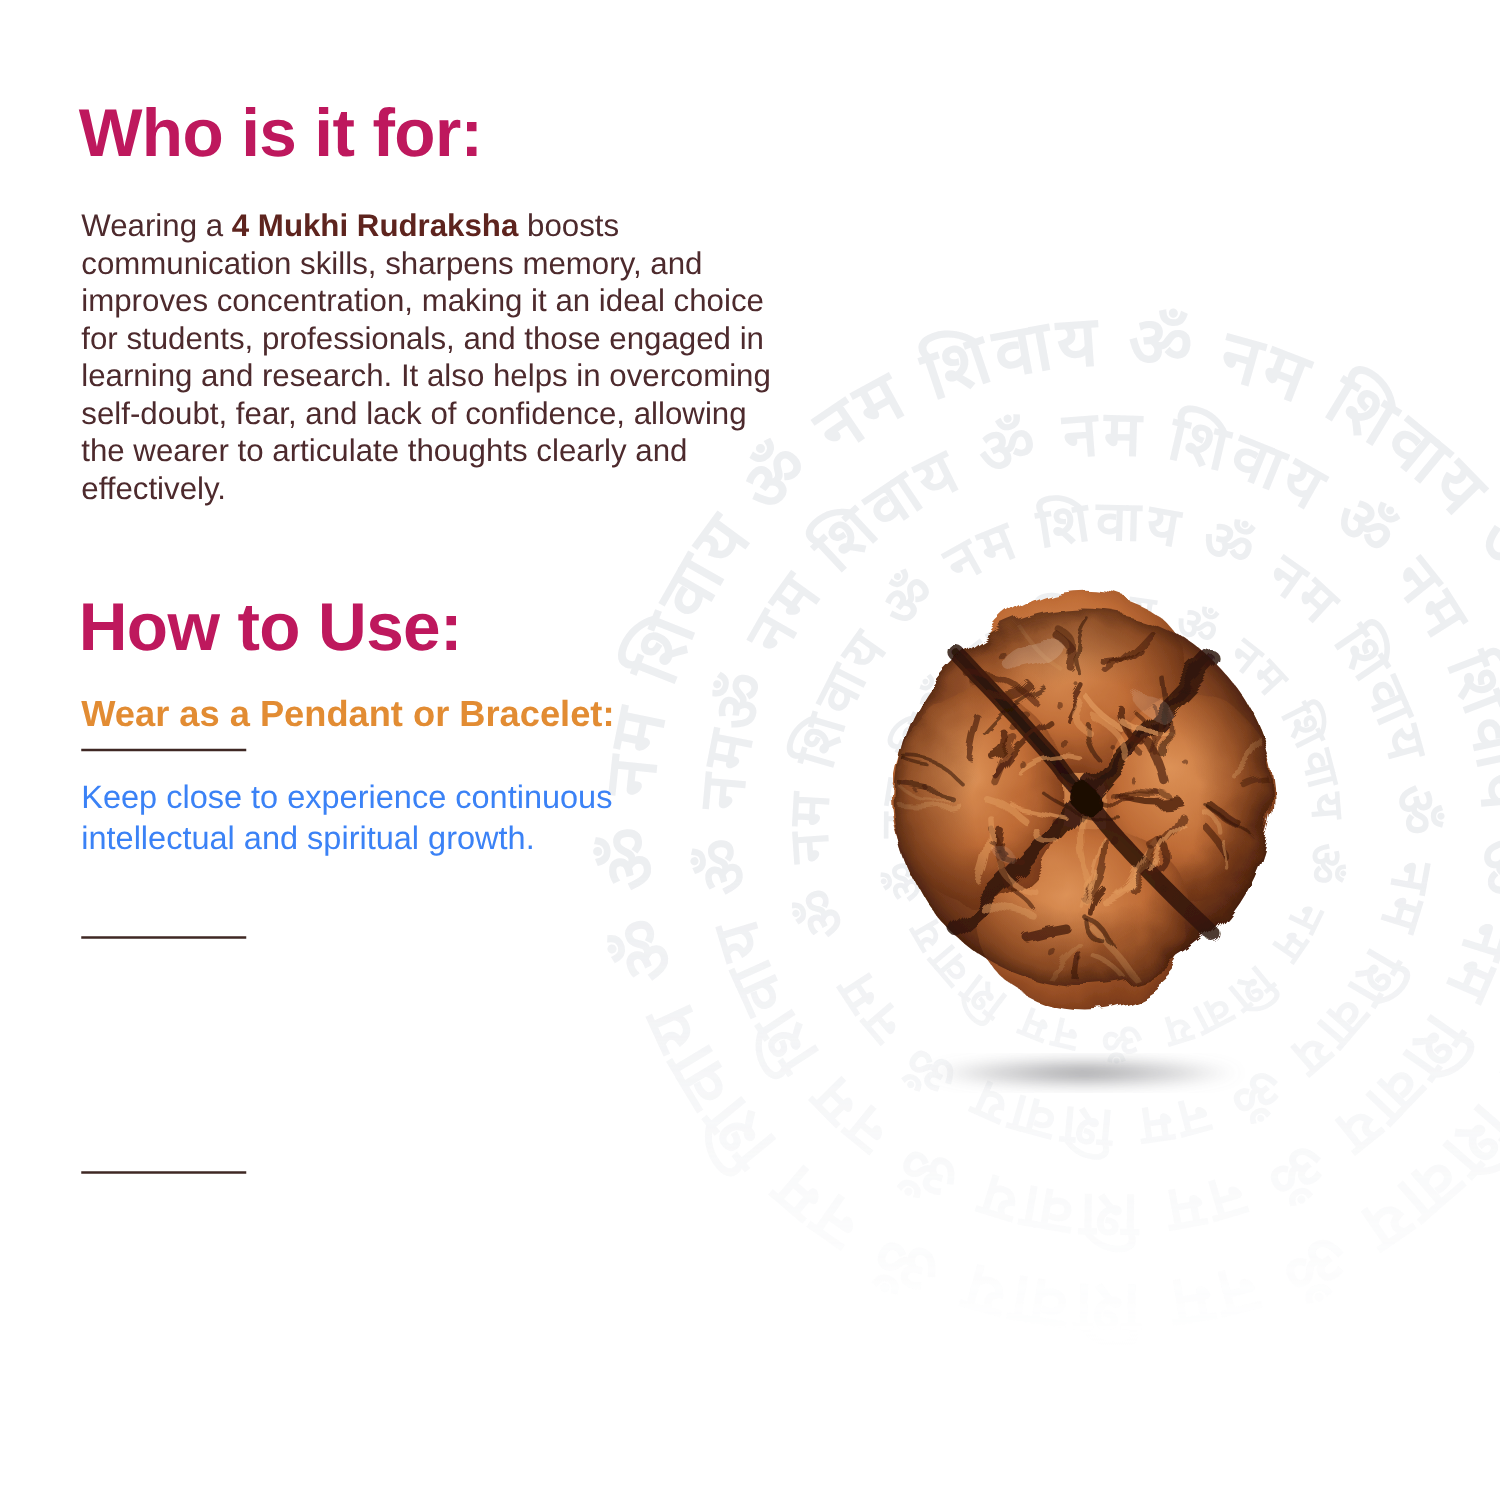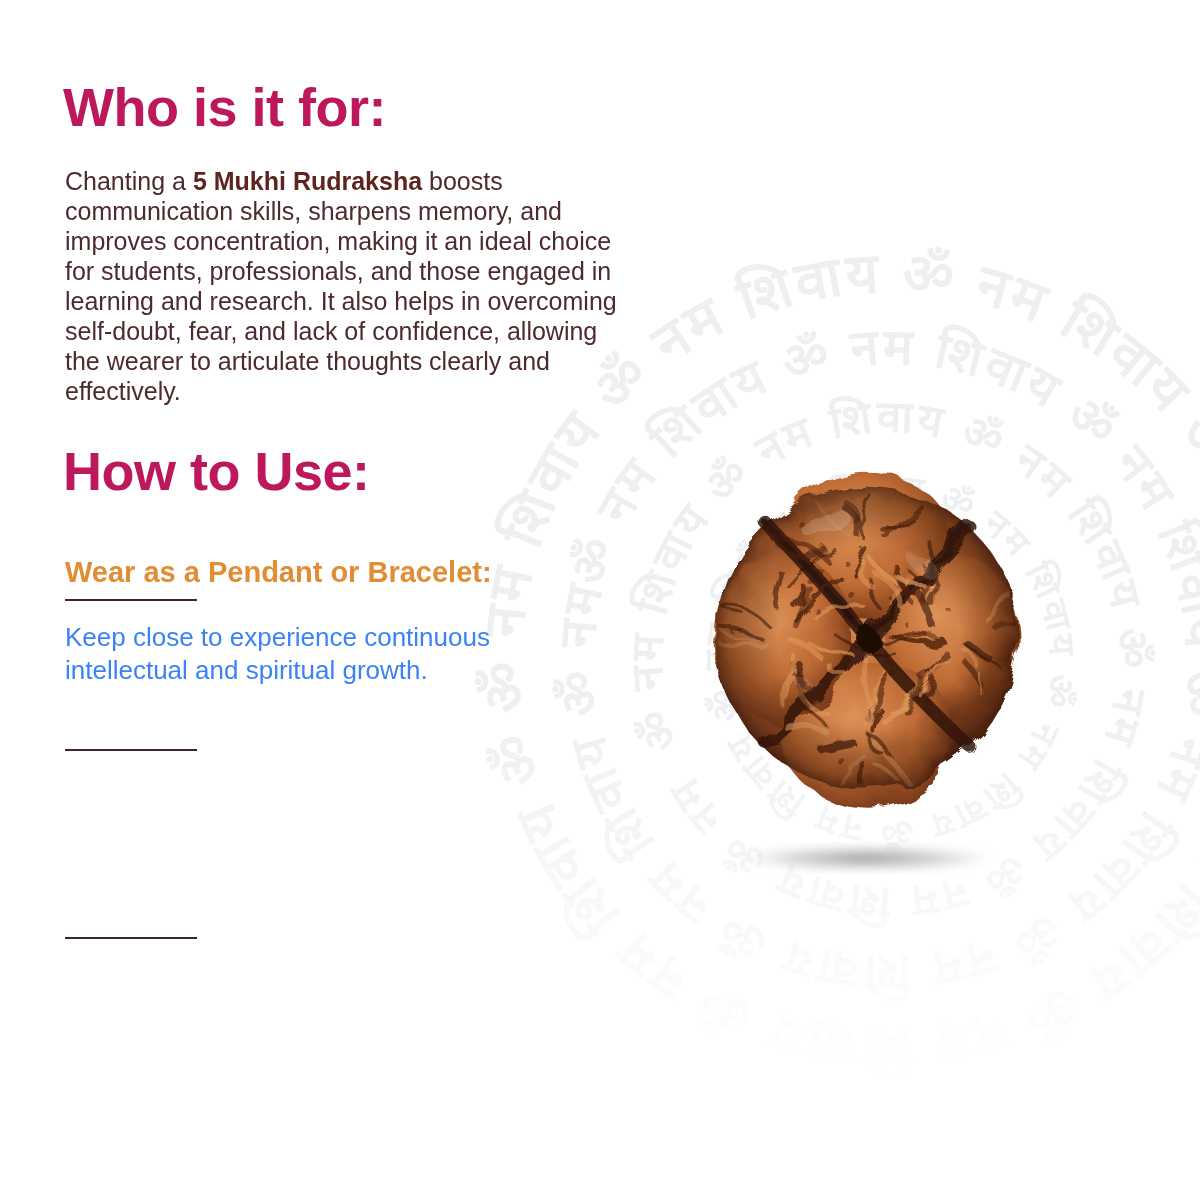--- a/index.html
+++ b/index.html
@@ -6,21 +6,21 @@
   .canvas{
     position:relative;width:1200px;height:1200px;background:#ffffff;
     overflow:hidden;font-family:"Liberation Sans","DejaVu Sans",sans-serif;
   }
   .big-title{
     position:absolute;left:63px;margin:0;
     font-size:54px;font-weight:800;letter-spacing:-0.5px;line-height:1.1;
     color:#be185d;
   }
   #title-who{top:78px;}
-  #title-how{top:442px;}
+  #title-how{top:473px;}
   .intro-para{
     position:absolute;left:65px;top:166px;width:700px;margin:0;
     font-size:25px;line-height:30px;color:#4D2A2D;white-space:pre-line;
   }
   .intro-para b{color:#5E241E;font-weight:700;}
   .usage-item{position:absolute;left:65px;width:620px;}
   #usage-0{top:554px;}
   #usage-1{top:740px;}
   #usage-2{top:928px;}
   .usage-title{
@@ -220,21 +220,21 @@
         <ellipse cx="118" cy="76" rx="26" ry="11" opacity="0.16" transform="rotate(-18 118 76)"></ellipse>
         <ellipse cx="216" cy="118" rx="16" ry="8" opacity="0.13" transform="rotate(24 216 118)"></ellipse>
         <ellipse cx="96" cy="238" rx="13" ry="6" opacity="0.10" transform="rotate(40 96 238)"></ellipse>
       </g>
     </g>
   </svg>
 
   <div class="text-layer">
     <h1 class="big-title" id="title-who">Who is it for:</h1>
 
-    <p class="intro-para"><span>Chanting a </span><b>5 Mukhi Rudraksha</b><span> boosts
+    <p class="intro-para"><span>Wearing a </span><b>4 Mukhi Rudraksha</b><span> boosts
 communication skills, sharpens memory, and
 improves concentration, making it an ideal choice
 for students, professionals, and those engaged in
 learning and research. It also helps in overcoming
 self-doubt, fear, and lack of confidence, allowing
 the wearer to articulate thoughts clearly and
 effectively.</span></p>
 
     <h1 class="big-title" id="title-how">How to Use:</h1>
 

